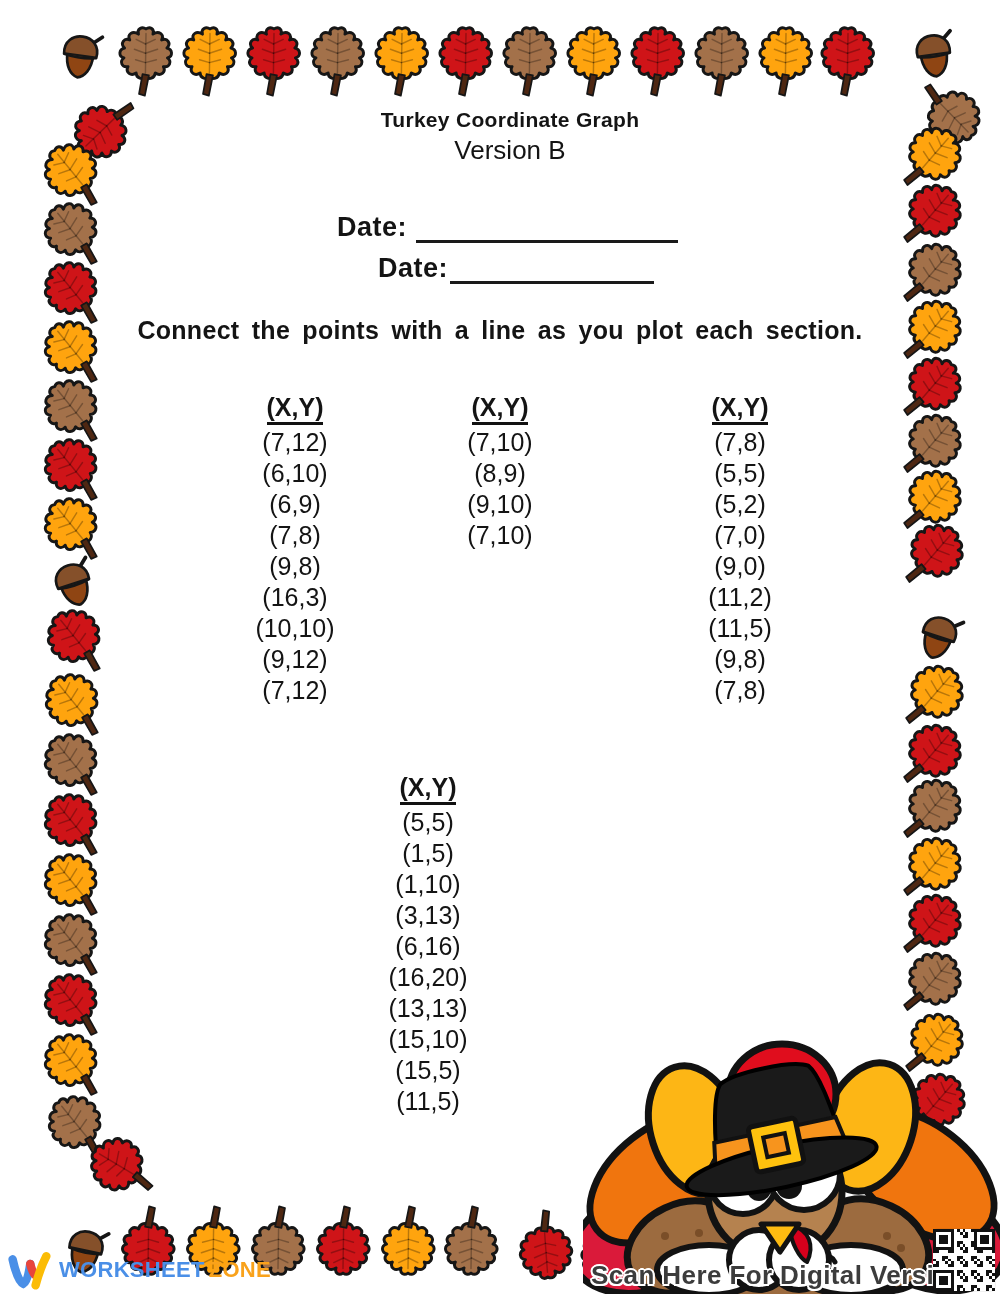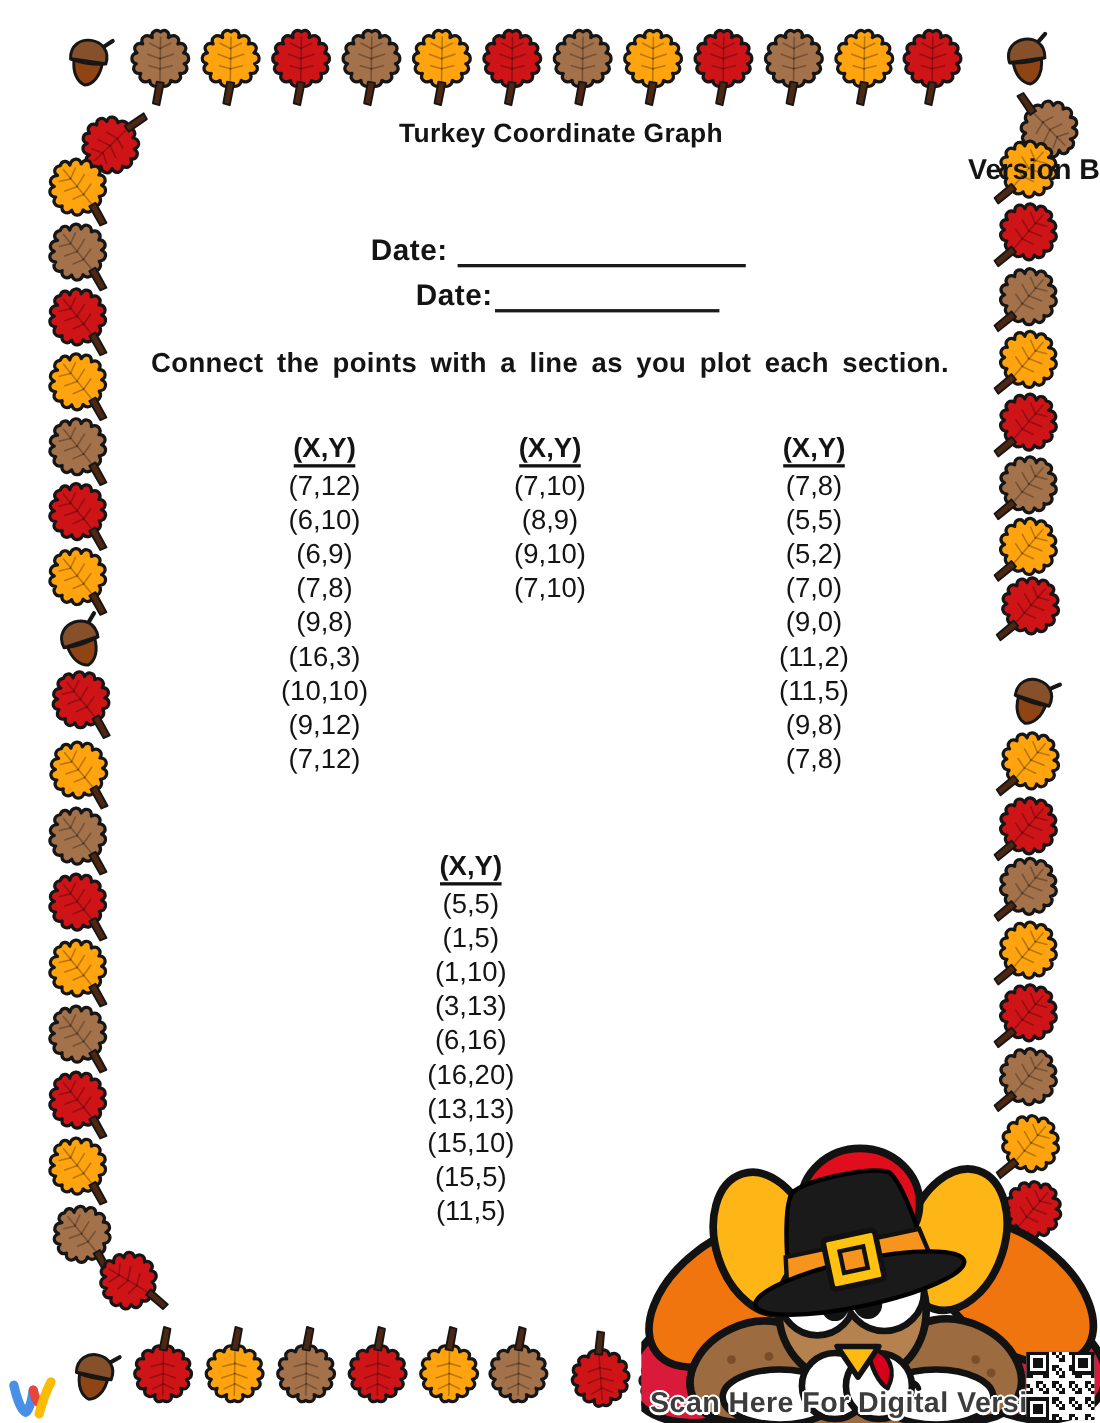--- a/index.html
+++ b/index.html
@@ -5,22 +5,22 @@
   html,body{margin:0;padding:0;background:#fff;}
   .page{
     position:relative;width:1000px;height:1294px;background:#ffffff;
     overflow:hidden;font-family:"Liberation Sans",sans-serif;color:#141414;
   }
   
   #border-layer{position:absolute;inset:0;z-index:5;}
   .bitem{position:absolute;pointer-events:none;}
   
   .title{position:absolute;top:108px;left:20px;right:0;text-align:center;z-index:10;}
-  .title .t1{font-size:24px;font-weight:700;letter-spacing:.3px;}
-  .title .t2{font-size:26px;font-weight:700;margin-top:3px;text-align:right;}
+  .title .t1{font-size:21px;font-weight:700;letter-spacing:.3px;}
+  .title .t2{font-size:26px;font-weight:400;margin-top:3px;}
   .name-row{position:absolute;top:212px;left:337px;z-index:10;font-size:27px;font-weight:600;letter-spacing:.5px;display:flex;align-items:flex-end;}
   .date-row{position:absolute;top:253px;left:378px;z-index:10;font-size:27px;font-weight:600;letter-spacing:.5px;display:flex;align-items:flex-end;text-align:right;}
   .fill-line{display:inline-block;border-bottom:3px solid #1a1a1a;height:24px;}
   .name-row .fill-line{width:262px;margin-left:9px;}
   .date-row .fill-line{width:204px;margin-left:2px;}
   .instruction{position:absolute;top:316px;left:0;right:0;text-align:center;z-index:10;
     font-size:25px;font-weight:700;letter-spacing:.3px;word-spacing:5px;}
   
   .coords{position:absolute;width:150px;text-align:center;font-size:25px;line-height:31px;z-index:10;}
   .coords .hdr-wrap{line-height:30px;margin-bottom:2px;}
@@ -1108,15 +1108,18 @@
         <rect x="20" y="20" width="1" height="1" fill="#111"></rect>
       </svg>
   </div>
 
   <div class="logo">
     <svg viewBox="0 0 60 52" width="46" height="40">
       <path d="M6,12 C10,30 15,42 20,44 C24,42 27,32 29,18" stroke="var(--logo-blue)" stroke-width="11" fill="none" stroke-linecap="round"></path>
       <path d="M29,18 C31,26 33,31 36,33" stroke="var(--logo-red)" stroke-width="11" fill="none" stroke-linecap="round"></path>
       <path d="M50,8 C44,20 39,34 36,46" stroke="var(--logo-yellow)" stroke-width="11" fill="none" stroke-linecap="round"></path>
     </svg>
+    <span class="logo-text">
+      <span class="logo-w1">WORKSHEET</span><span class="logo-w2">ZONE</span>
+    </span>
   </div>
 
 </div>
 
 </body></html>

